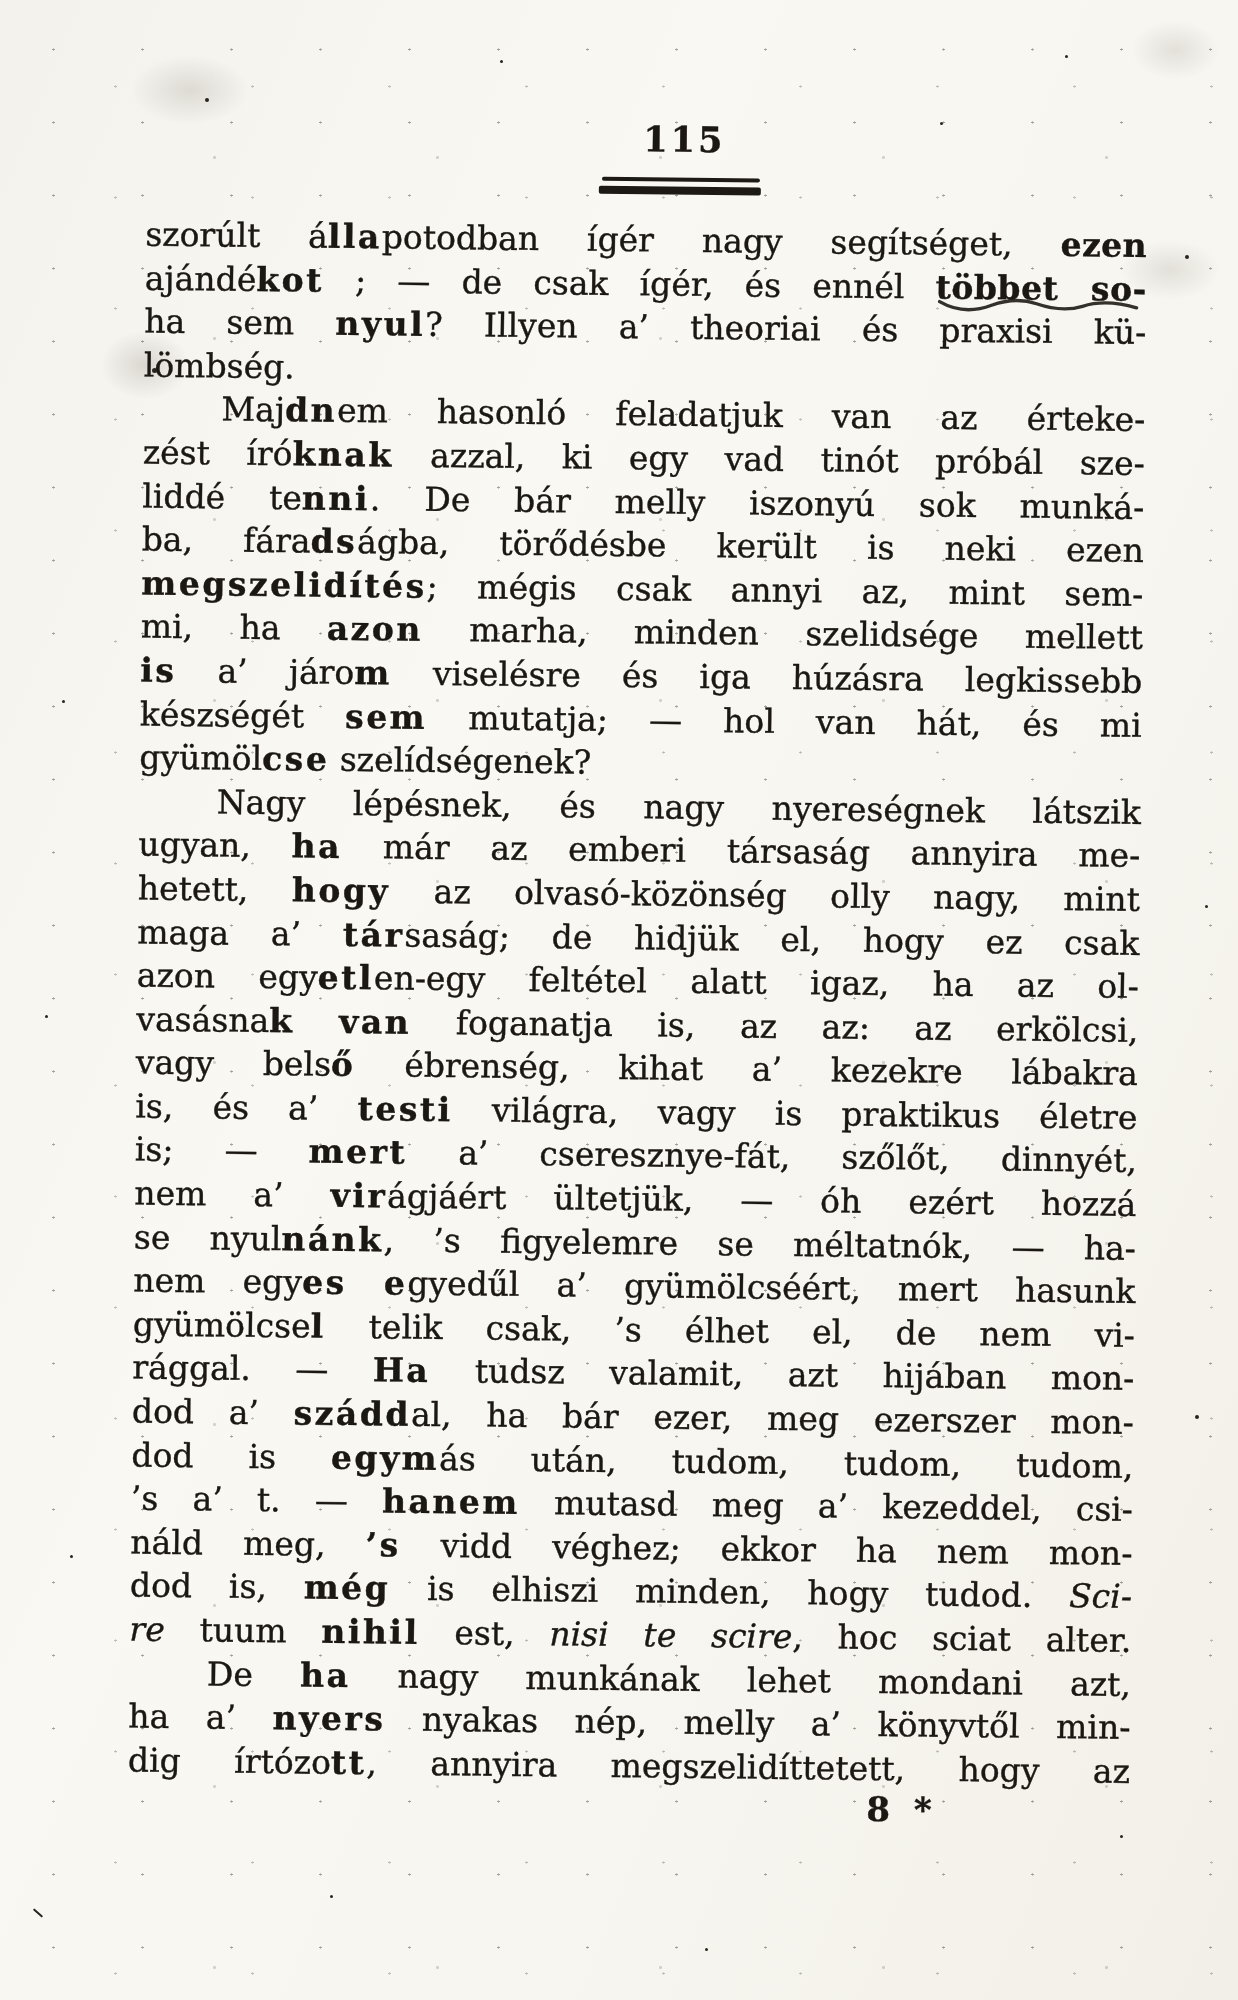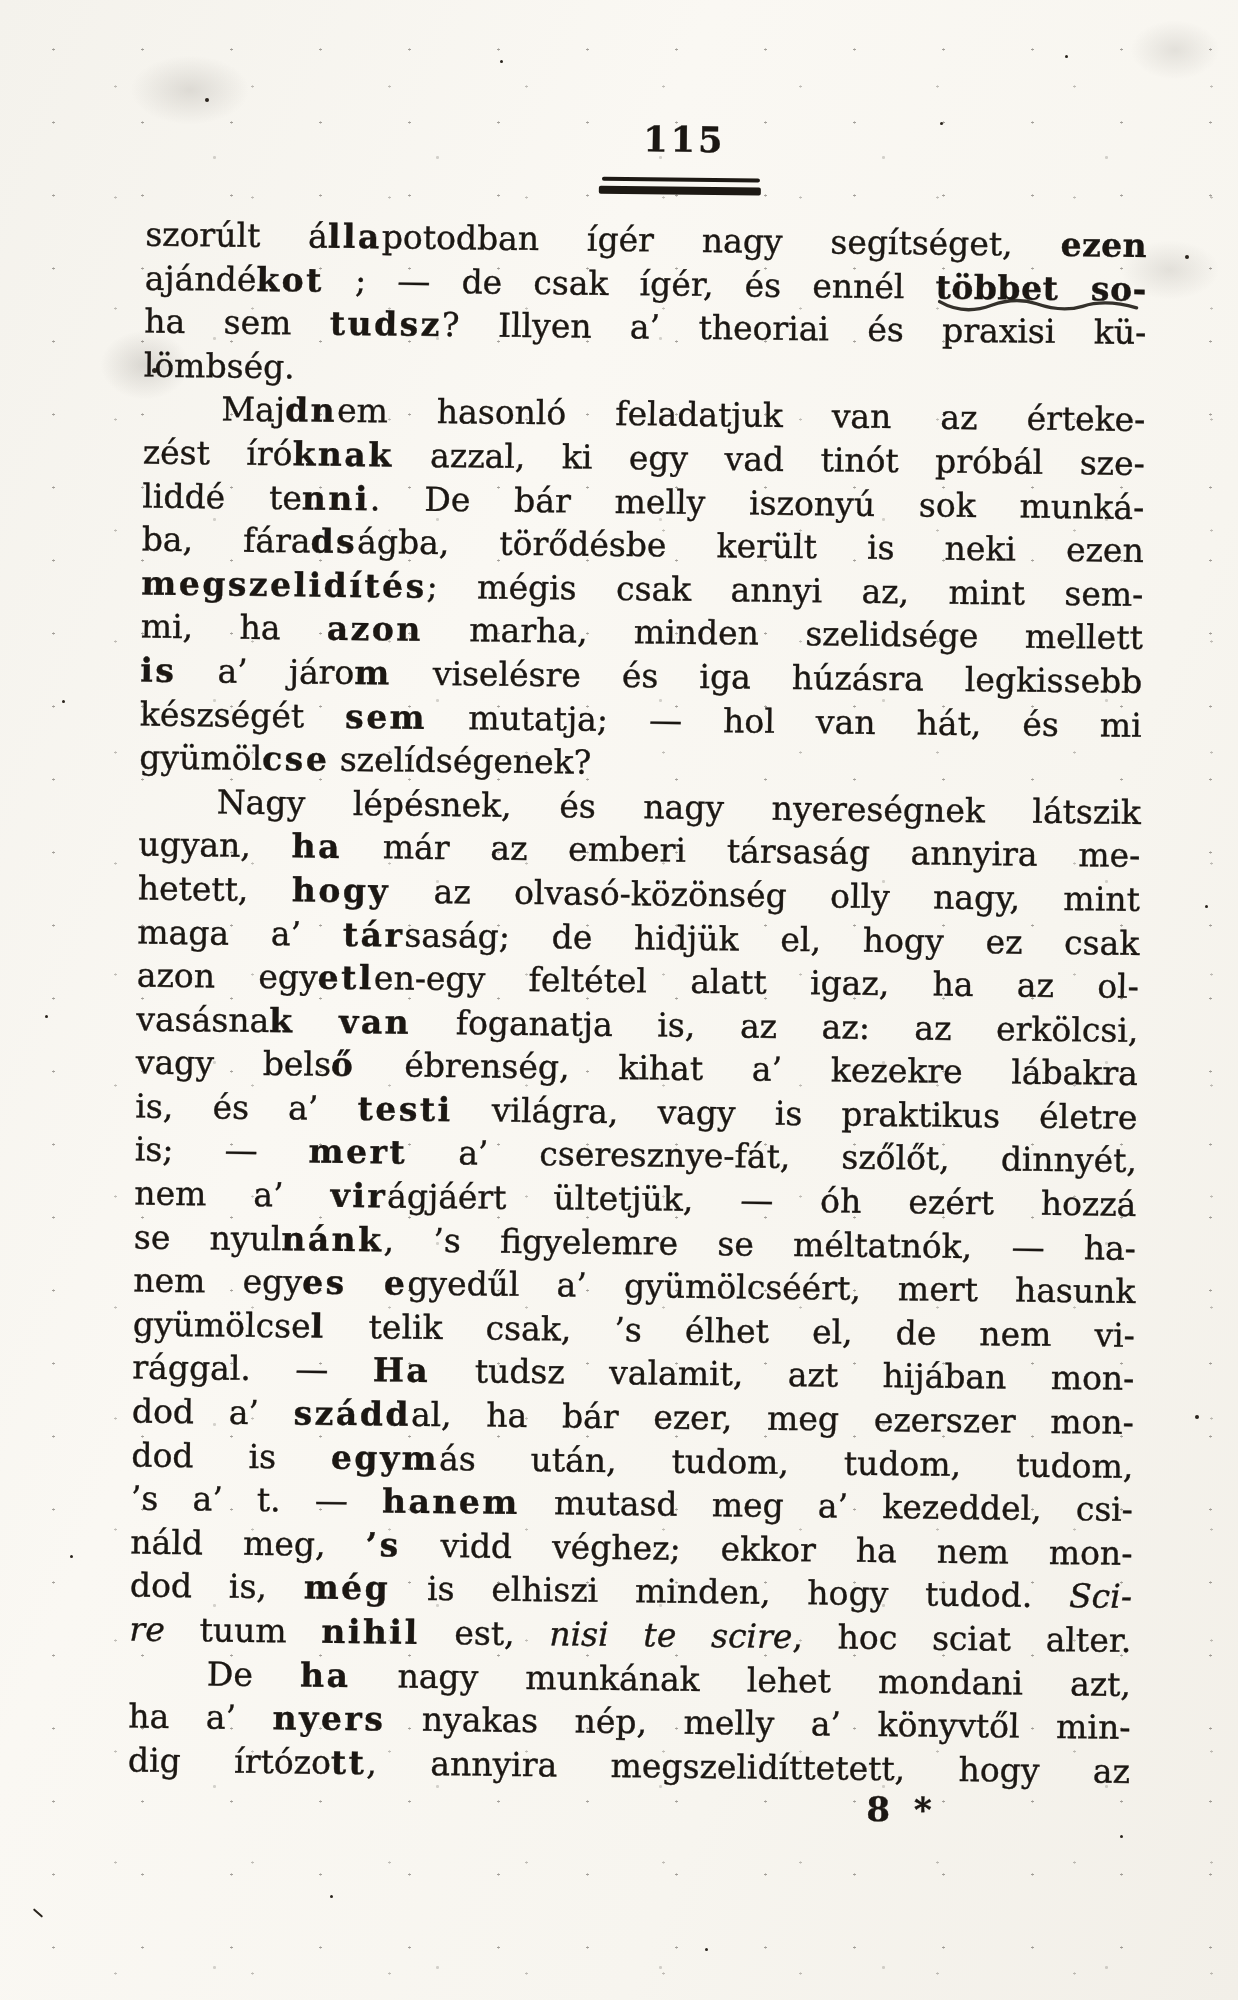--- a/index.html
+++ b/index.html
@@ -86,21 +86,21 @@
 
   <div class="content">
 
     <div class="pageno">115</div>
     <div class="rule thin"></div>
     <div class="rule thick"></div>
 
     <div class="textblock">
         <div class="line j"><span class="s-n">szorúlt á</span><span class="s-b">lla</span><span class="s-n">potodban ígér nagy segítséget, </span><span class="s-h">ezen</span></div>
         <div class="line j"><span class="s-n">ajándé</span><span class="s-b">kot</span><span class="s-n"> ; — de csak ígér, és ennél </span><span class="s-h">többet so-</span></div>
-        <div class="line j"><span class="s-n">ha sem </span><span class="s-b">tudsz</span><span class="s-n">? Illyen a’ theoriai és praxisi kü-</span></div>
+        <div class="line j"><span class="s-n">ha sem </span><span class="s-b">nyul</span><span class="s-n">? Illyen a’ theoriai és praxisi kü-</span></div>
         <div class="line"><span class="s-n">lömbség.</span></div>
         <div class="line ind j"><span class="s-n">Maj</span><span class="s-b">dn</span><span class="s-n">em hasonló feladatjuk van az érteke-</span></div>
         <div class="line j"><span class="s-n">zést író</span><span class="s-b">knak</span><span class="s-n"> azzal, ki egy vad tinót próbál sze-</span></div>
         <div class="line j"><span class="s-n">liddé te</span><span class="s-b">nni</span><span class="s-n">. De bár melly iszonyú sok munká-</span></div>
         <div class="line j"><span class="s-n">ba, fára</span><span class="s-b">ds</span><span class="s-n">ágba, törődésbe került is neki ezen</span></div>
         <div class="line j"><span class="s-b">megszelidítés</span><span class="s-n">; mégis csak annyi az, mint sem-</span></div>
         <div class="line j"><span class="s-n">mi, ha </span><span class="s-b">azon</span><span class="s-n"> marha, minden szelidsége mellett</span></div>
         <div class="line j"><span class="s-b">is</span><span class="s-n"> a’ járo</span><span class="s-b">m</span><span class="s-n"> viselésre és iga húzásra legkissebb</span></div>
         <div class="line j"><span class="s-n">készségét </span><span class="s-b">sem</span><span class="s-n"> mutatja; — hol van hát, és mi</span></div>
         <div class="line"><span class="s-n">gyümöl</span><span class="s-b">cse</span><span class="s-n"> szelídségenek?</span></div>

